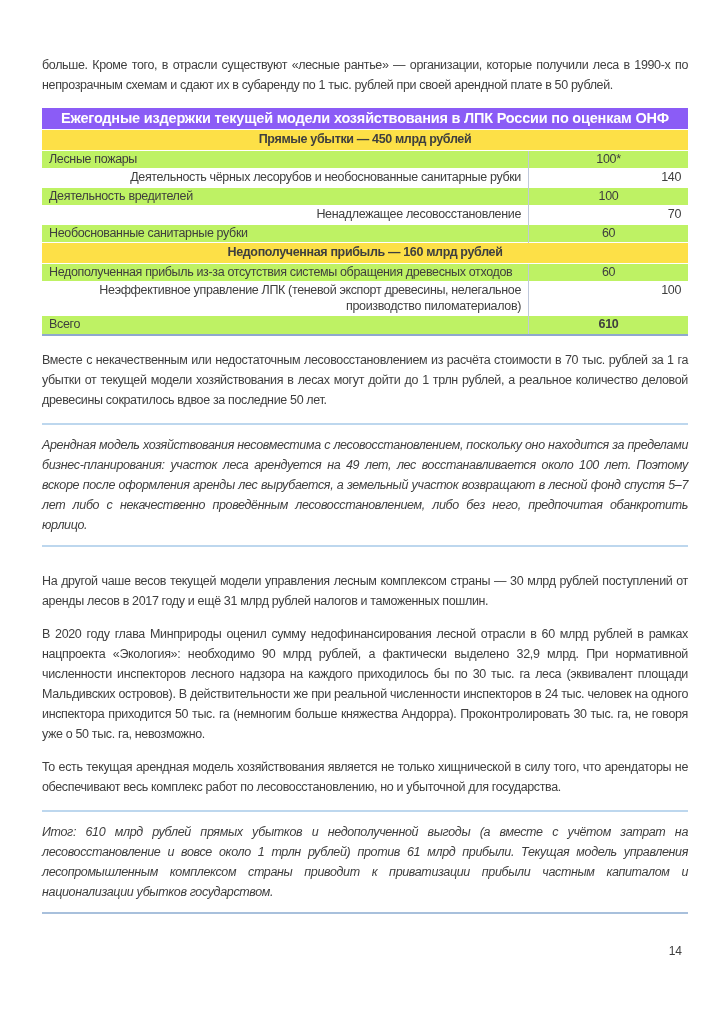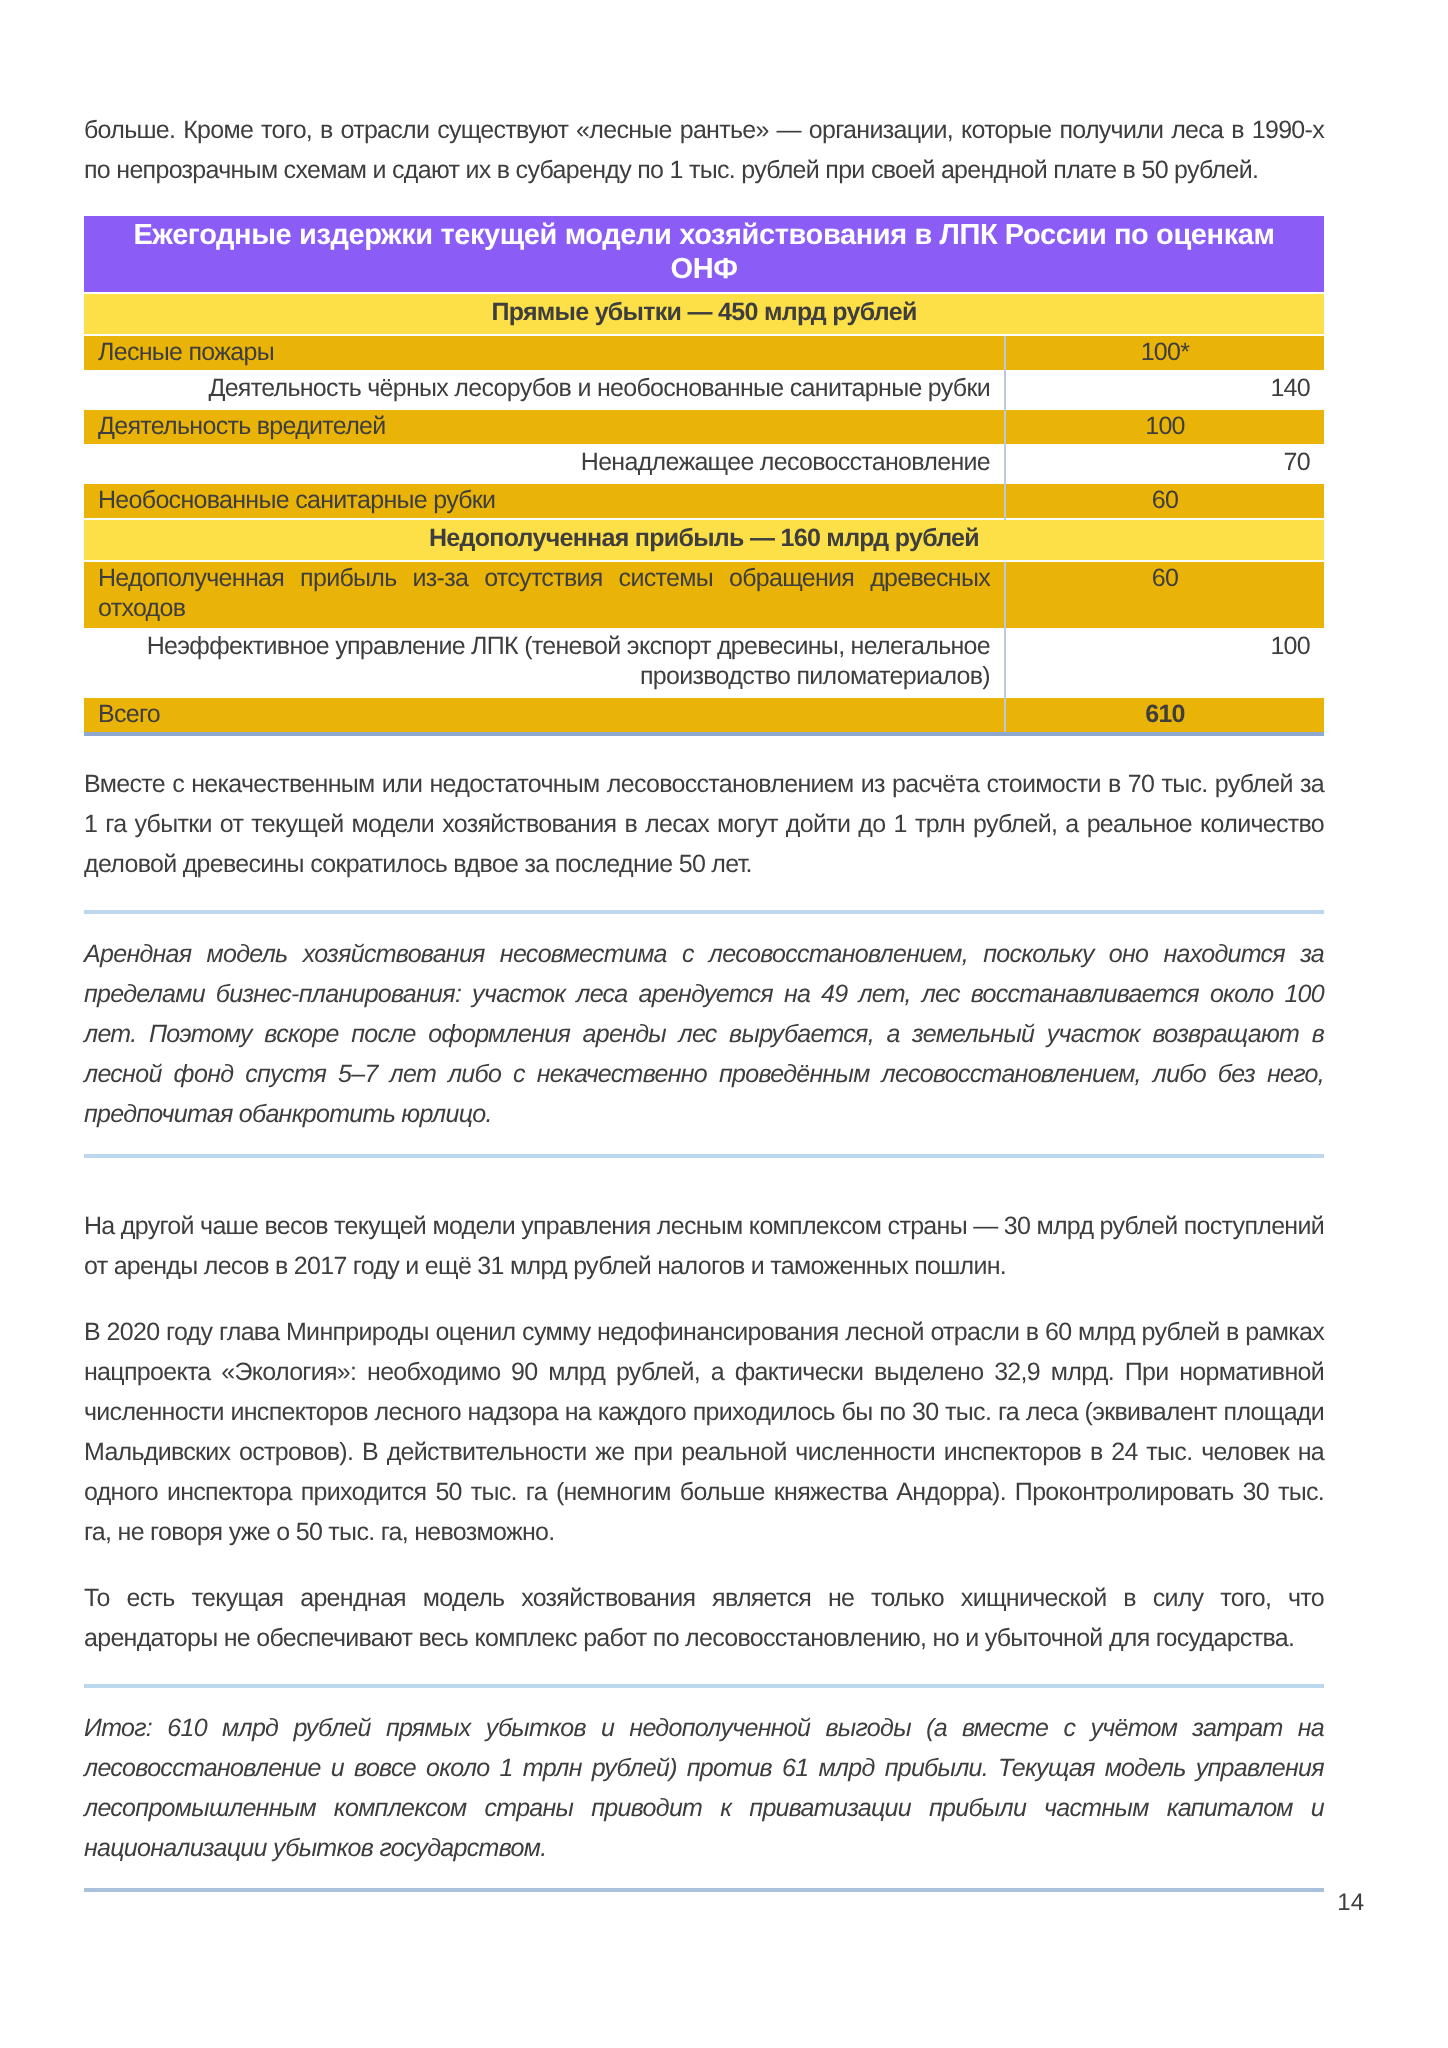--- a/index.html
+++ b/index.html
@@ -2,21 +2,21 @@
 <html lang="ru"><head>
 <meta charset="utf-8">
 <style>
   html,body { margin:0; padding:0; background:#ffffff; }
   body { font-family:"Liberation Sans", sans-serif; }
   .page {
     position:relative;
     width:724px; height:1012px;
     box-sizing:border-box;
     background:#ffffff;
-    padding:55px 62px 0 42px;
+    padding:55px 36px 0 42px;
     overflow:hidden;
     color:#3E3E3E;
   }
   p.body {
     font-size:12.5px;
     letter-spacing:-0.35px;
     line-height:20px;
     text-align:justify;
     margin:0 0 13px 0;
   }
@@ -51,21 +51,21 @@
     line-height:16px;
   }
   tr.section-row td {
     background:#fde047;
     font-weight:bold;
     text-align:center;
     padding:2px 7px;
     border-top:1px solid #ffffff;
   }
   tr.data-row td { border-top:1px solid #ffffff; }
-  tr.blue td { background:#eab308; }
+  tr.blue td { background:#bef264; }
   tr.white td { background:#ffffff;text-align:right; }
   td.item { text-align:justify; }
   td.val {
     width:145px;
     text-align:center;
     border-left:1px solid #BFC8DA;
   }
   tr.head-row td.val { text-align:center; }
   tr.total-row td.val { font-weight:bold; }
   

